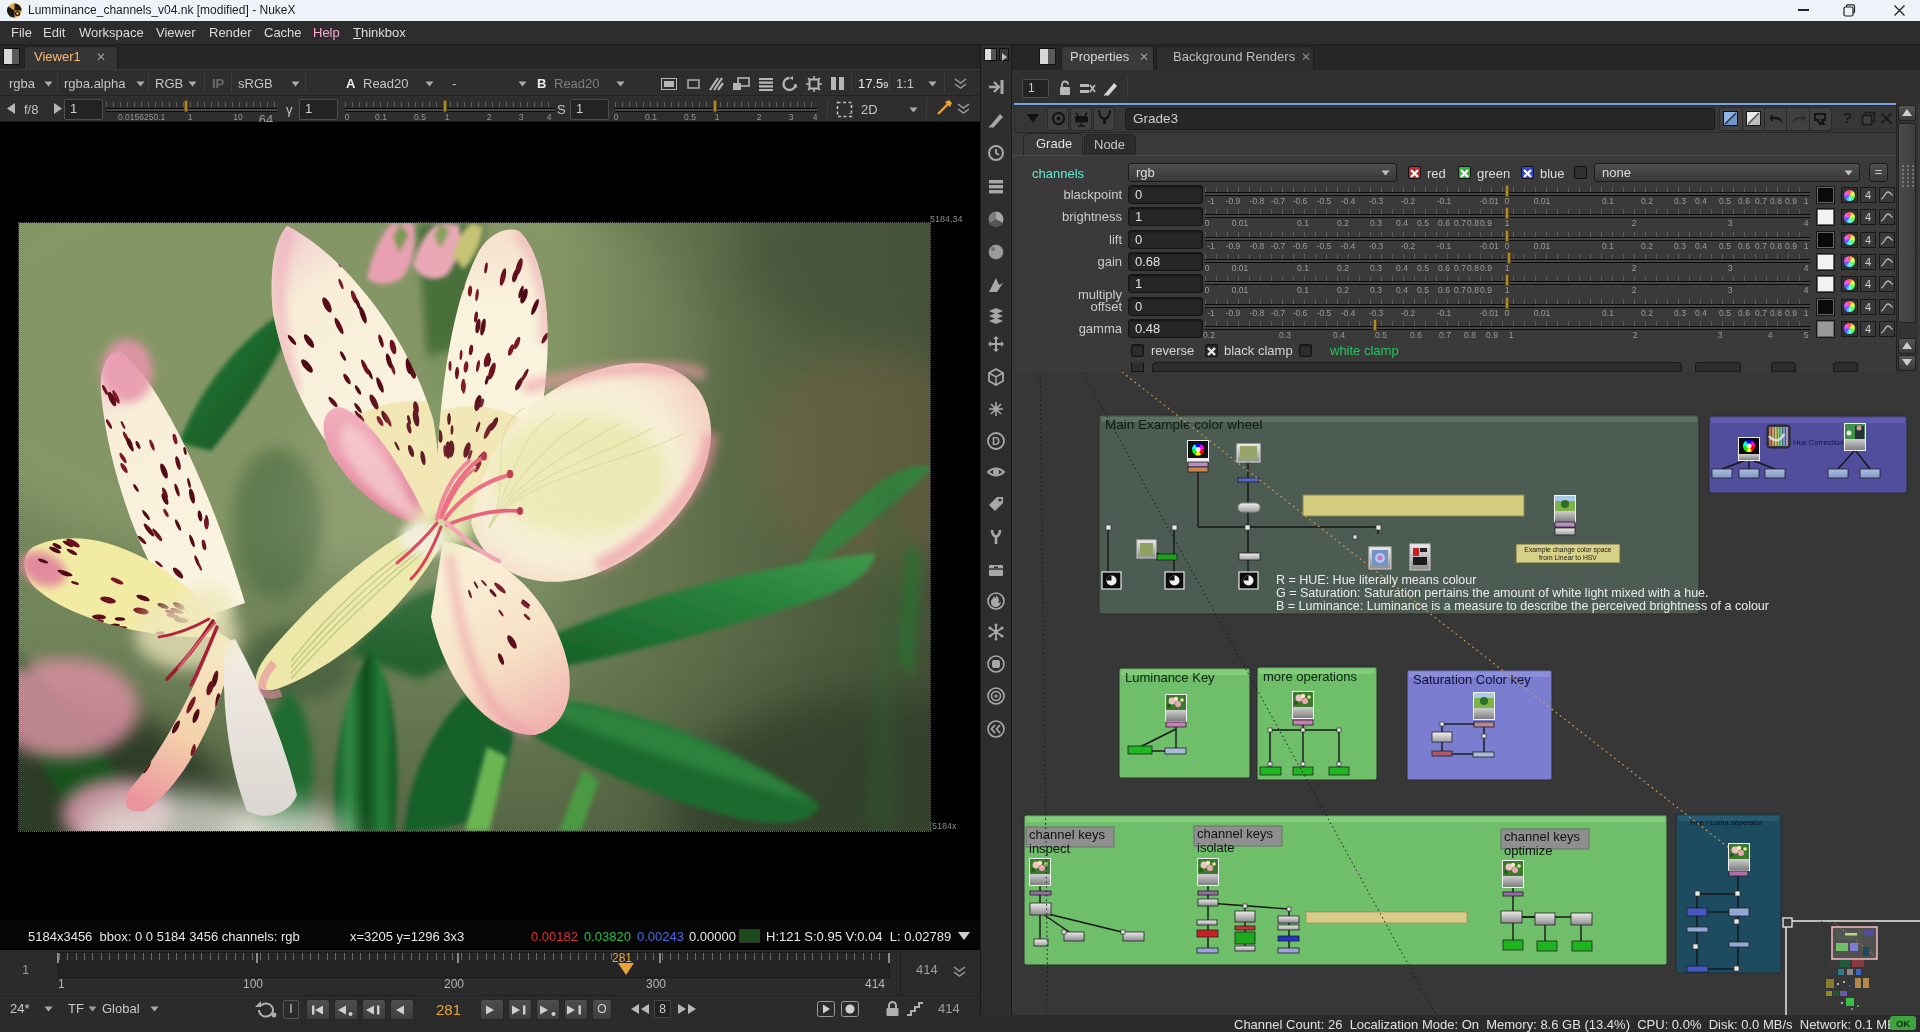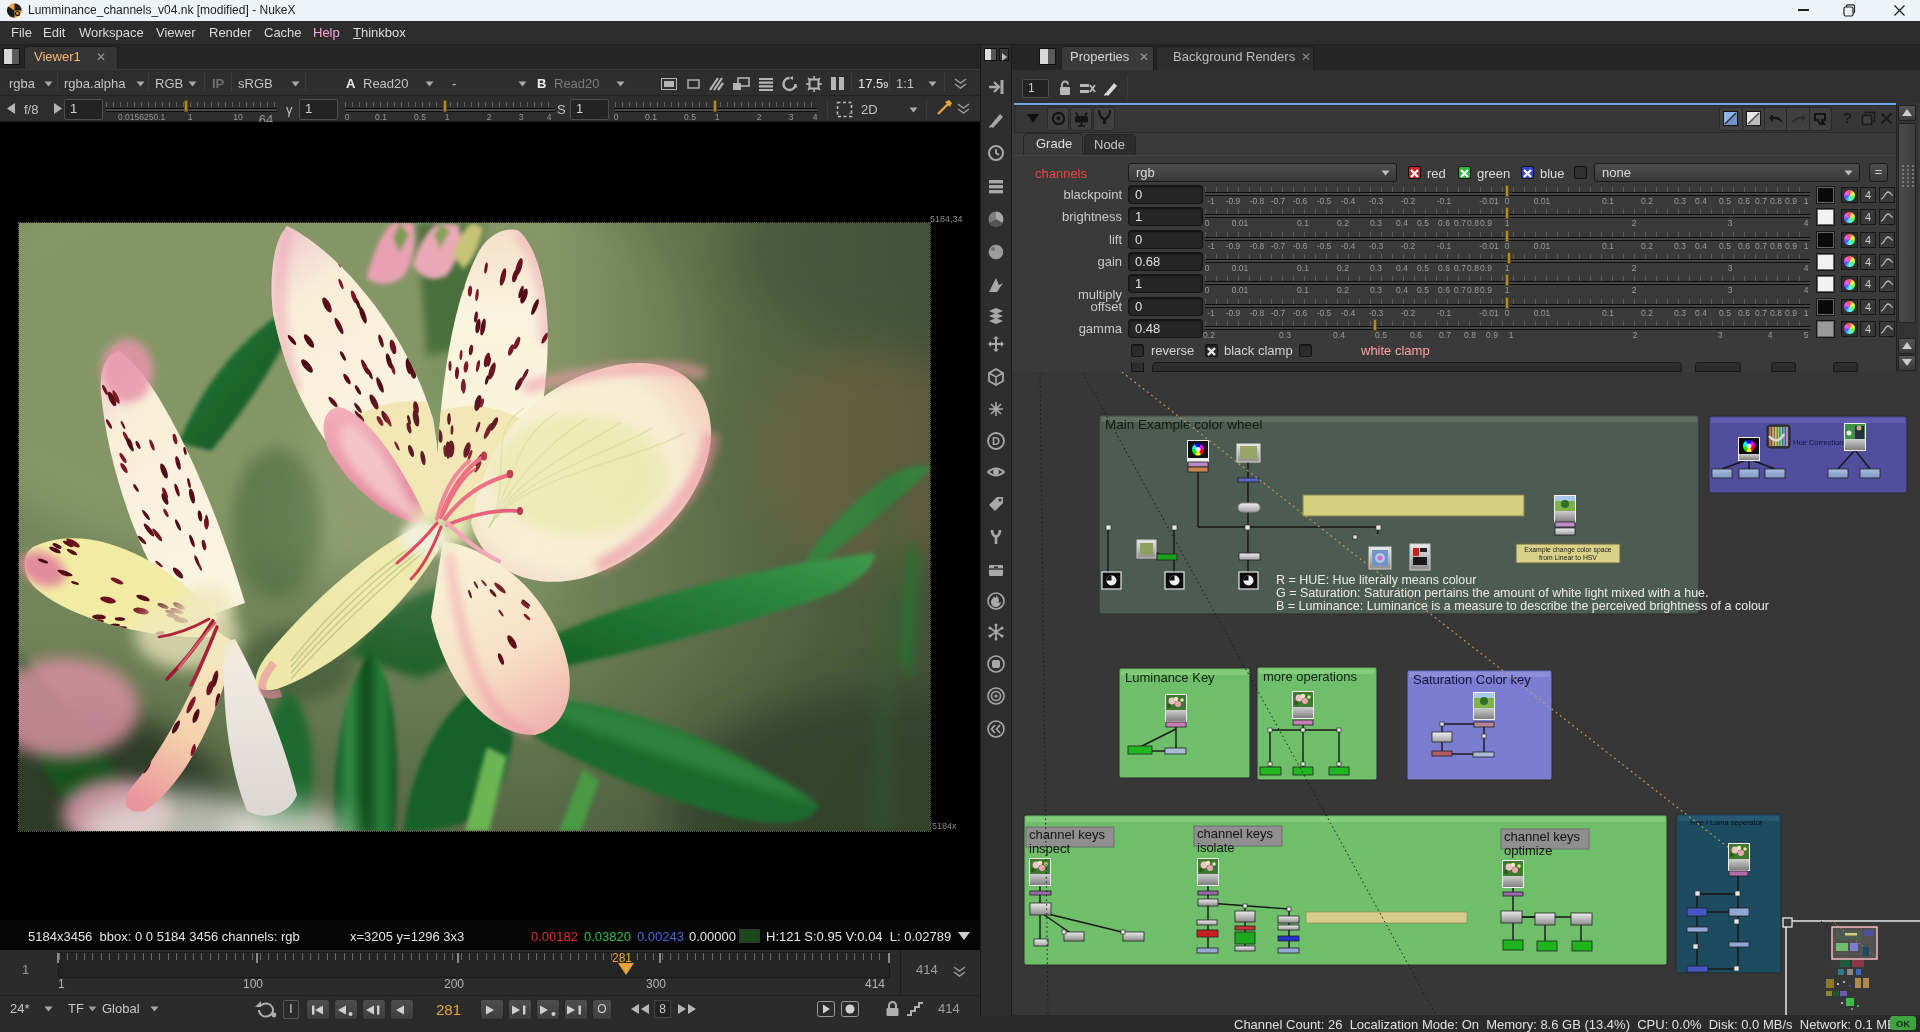--- a/index.html
+++ b/index.html
@@ -883,20 +883,21 @@
 <circle cx="7.5" cy="7.5" r="5.6" fill="none" stroke="#141414" stroke-width="2.2"></circle>
       <circle cx="7.5" cy="7.5" r="2" fill="#141414"></circle>
     </svg>
     <svg class="ab" style="left:1073px;top:110px" width="17" height="17" viewBox="0 0 17 17">
 <rect x="2" y="6" width="13" height="6.5" rx="1.5" fill="#141414"></rect>
       <path d="M5,6 L3,2.5 M12,6 L14,2.5 M8.5,12.5 V16 M5,16 h7" stroke="#141414" stroke-width="1.6"></path>
     </svg>
     <svg class="ab" style="left:1097px;top:109px" width="15" height="18" viewBox="0 0 15 18">
 <path d="M3,1 C3,6 5,8 7.5,9 C10,8 12,6 12,1 L14,1 C14,7 11,10 9,11 L9,15 H6 L6,11 C4,10 1,7 1,1 Z" fill="#141414"></path>
     </svg>
+    <div style="position:absolute;left:1125px;top:108px;width:590px;height:22px;background:#272727;border:1px solid #1a1a1a;border-radius:3px;color:#cfcfcf;padding:2px 0 0 7px;font-size:13.5px;">Grade3</div>
     <div style="position:absolute;left:1719px;top:107px;width:113px;height:24px;background:#404040;border:1px solid #2a2a2a;border-radius:3px;"></div>
     <div style="position:absolute;left:1742px;top:108px;width:1px;height:22px;background:#2a2a2a;"></div>
     <div style="position:absolute;left:1764px;top:108px;width:1px;height:22px;background:#2a2a2a;"></div>
     <div style="position:absolute;left:1786px;top:108px;width:1px;height:22px;background:#2a2a2a;"></div>
     <div style="position:absolute;left:1809px;top:108px;width:1px;height:22px;background:#2a2a2a;"></div>
     <div style="position:absolute;left:1723px;top:111px;width:15px;height:15px;background:linear-gradient(135deg,#8fb4ea 0 49%,#6f94ca 51%);border:1px solid #131313;"><svg width="13" height="13">
         <path d="M12,1 L1,12" stroke="#333" stroke-width="1.6"></path>
       </svg></div>
     <div style="position:absolute;left:1746px;top:111px;width:15px;height:15px;background:linear-gradient(135deg,#e8e8e8 0 49%,#bdbdbd 51%);border:1px solid #131313;"><svg width="13" height="13">
         <path d="M12,1 L1,12" stroke="#555" stroke-width="1.6"></path>
@@ -917,21 +918,21 @@
 <rect x="1.5" y="4.5" width="9" height="9" fill="#404040" stroke="#1c1c1c" stroke-width="1.6"></rect>
     </svg>
     <svg class="ab" style="left:1880px;top:112px" width="13" height="13" viewBox="0 0 13 13">
 <path d="M1.5,1.5 L11.5,11.5 M11.5,1.5 L1.5,11.5" stroke="#1c1c1c" stroke-width="2.2"></path>
     </svg>
     <div style="position:absolute;left:1023px;top:133px;width:60px;height:22px;background:#3a3a3a;border:1px solid #262626;border-bottom:none;border-radius:5px 5px 0 0;"></div>
     <div style="position:absolute;left:1036px;top:136px;color:#e0e0e0;">Grade</div>
     <div style="position:absolute;left:1084px;top:134px;width:52px;height:21px;background:#2c2c2c;border:1px solid #242424;border-bottom:none;border-radius:5px 5px 0 0;"></div>
     <div style="position:absolute;left:1094px;top:137px;color:#c6c6c6;">Node</div>
     <div style="position:absolute;left:1012px;top:155px;width:884px;height:1px;background:#464646;"></div>
-    <div style="position:absolute;left:1000px;top:166px;width:122px;text-align:center;color:#ef4444;">channels</div>
+    <div style="position:absolute;left:1032px;top:166px;width:122px;text-align:left;color:#5eead4;">channels</div>
     <div style="position:absolute;left:1128px;top:163px;width:269px;height:19px;background:linear-gradient(#4f4f4f,#393939);border:1px solid #1b1b1b;border-radius:3px;color:#dcdcdc;padding:1px 0 0 7px;">rgb</div>
     <svg class="ab" style="left:1381px;top:170px" width="9" height="6" viewBox="0 0 9 6">
       <path d="M0.5,0.5 L8.5,0.5 L4.5,5.5 Z" fill="#c0c0c0"></path>
     </svg>
     <div style="position:absolute;left:1408px;top:166px;width:13px;height:13px;background:#c8252a;border:1px solid #111;border-radius:2px;"><svg width="11" height="11" viewBox="0 0 11 11">
         <path d="M2,2 L9,9 M9,2 L2,9" stroke="#fff" stroke-width="2.2"></path>
       </svg></div>
     <div style="position:absolute;left:1427px;top:166px;color:#dcdcdc;">red</div>
     <div style="position:absolute;left:1458px;top:166px;width:13px;height:13px;background:#2fb53a;border:1px solid #111;border-radius:2px;"><svg width="11" height="11" viewBox="0 0 11 11">
         <path d="M2,2 L9,9 M9,2 L2,9" stroke="#fff" stroke-width="2.2"></path>
@@ -1165,21 +1166,21 @@
     <div style="position:absolute;left:1879px;top:320.8px;width:16px;height:16px;background:#393939;border:1px solid #181818;"><svg width="14" height="14" viewBox="0 0 14 14">
         <path d="M1,11 C4,11 5,4 8,4 C11,4 11,8 13,7" fill="none" stroke="#b8b8b8" stroke-width="1.3"></path>
       </svg></div>
     <div style="position:absolute;left:1131px;top:344px;width:13px;height:13px;background:#2d2d2d;border:1px solid #141414;border-radius:2px;box-shadow:inset 0 1px 2px rgba(0,0,0,.5);"></div>
     <div style="position:absolute;left:1151px;top:343px;color:#d4d4d4;">reverse</div>
     <div style="position:absolute;left:1205px;top:344px;width:13px;height:13px;background:#2d2d2d;border:1px solid #141414;border-radius:2px;box-shadow:inset 0 1px 2px rgba(0,0,0,.5);"><svg width="11" height="11" viewBox="0 0 11 11">
         <path d="M2,2 L9,9 M9,2 L2,9" stroke="#e8e8e8" stroke-width="2.4"></path>
       </svg></div>
     <div style="position:absolute;left:1224px;top:343px;color:#d4d4d4;">black clamp</div>
     <div style="position:absolute;left:1299px;top:344px;width:13px;height:13px;background:#2d2d2d;border:1px solid #141414;border-radius:2px;box-shadow:inset 0 1px 2px rgba(0,0,0,.5);"></div>
-    <div style="position:absolute;left:1361px;top:343px;color:#fca5a5;">white clamp</div>
+    <div style="position:absolute;left:1330px;top:343px;color:#22c55e;">white clamp</div>
     <div style="position:absolute;left:1131px;top:362px;width:13px;height:10px;background:#2d2d2d;border:1px solid #141414;border-top-color:#333;"></div>
     <div style="position:absolute;left:1152px;top:362px;width:530px;height:10px;background:#2c2c2c;border:1px solid #191919;border-radius:4px 4px 0 0;"></div>
     <div style="position:absolute;left:1695px;top:362px;width:46px;height:10px;background:#2c2c2c;border:1px solid #191919;border-radius:3px 3px 0 0;"></div>
     <div style="position:absolute;left:1771px;top:362px;width:25px;height:10px;background:#2c2c2c;border:1px solid #191919;border-radius:3px 3px 0 0;"></div>
     <div style="position:absolute;left:1833px;top:362px;width:25px;height:10px;background:#2c2c2c;border:1px solid #191919;border-radius:3px 3px 0 0;"></div>
     <div style="position:absolute;left:1896px;top:103px;width:22px;height:269px;background:#333;border-left:1px solid #222;"></div>
     <div style="position:absolute;left:1898px;top:105px;width:18px;height:16px;background:linear-gradient(#555,#3a3a3a);border:1px solid #222;border-radius:2px;"><svg width="16" height="14">
         <path d="M8,3 L13,10 L3,10 Z" fill="#ccc"></path>
       </svg></div>
     <div style="position:absolute;left:1898px;top:123px;width:18px;height:200px;background:linear-gradient(90deg,#4a4a4a,#3e3e3e);border:1px solid #242424;border-radius:2px;"></div>

